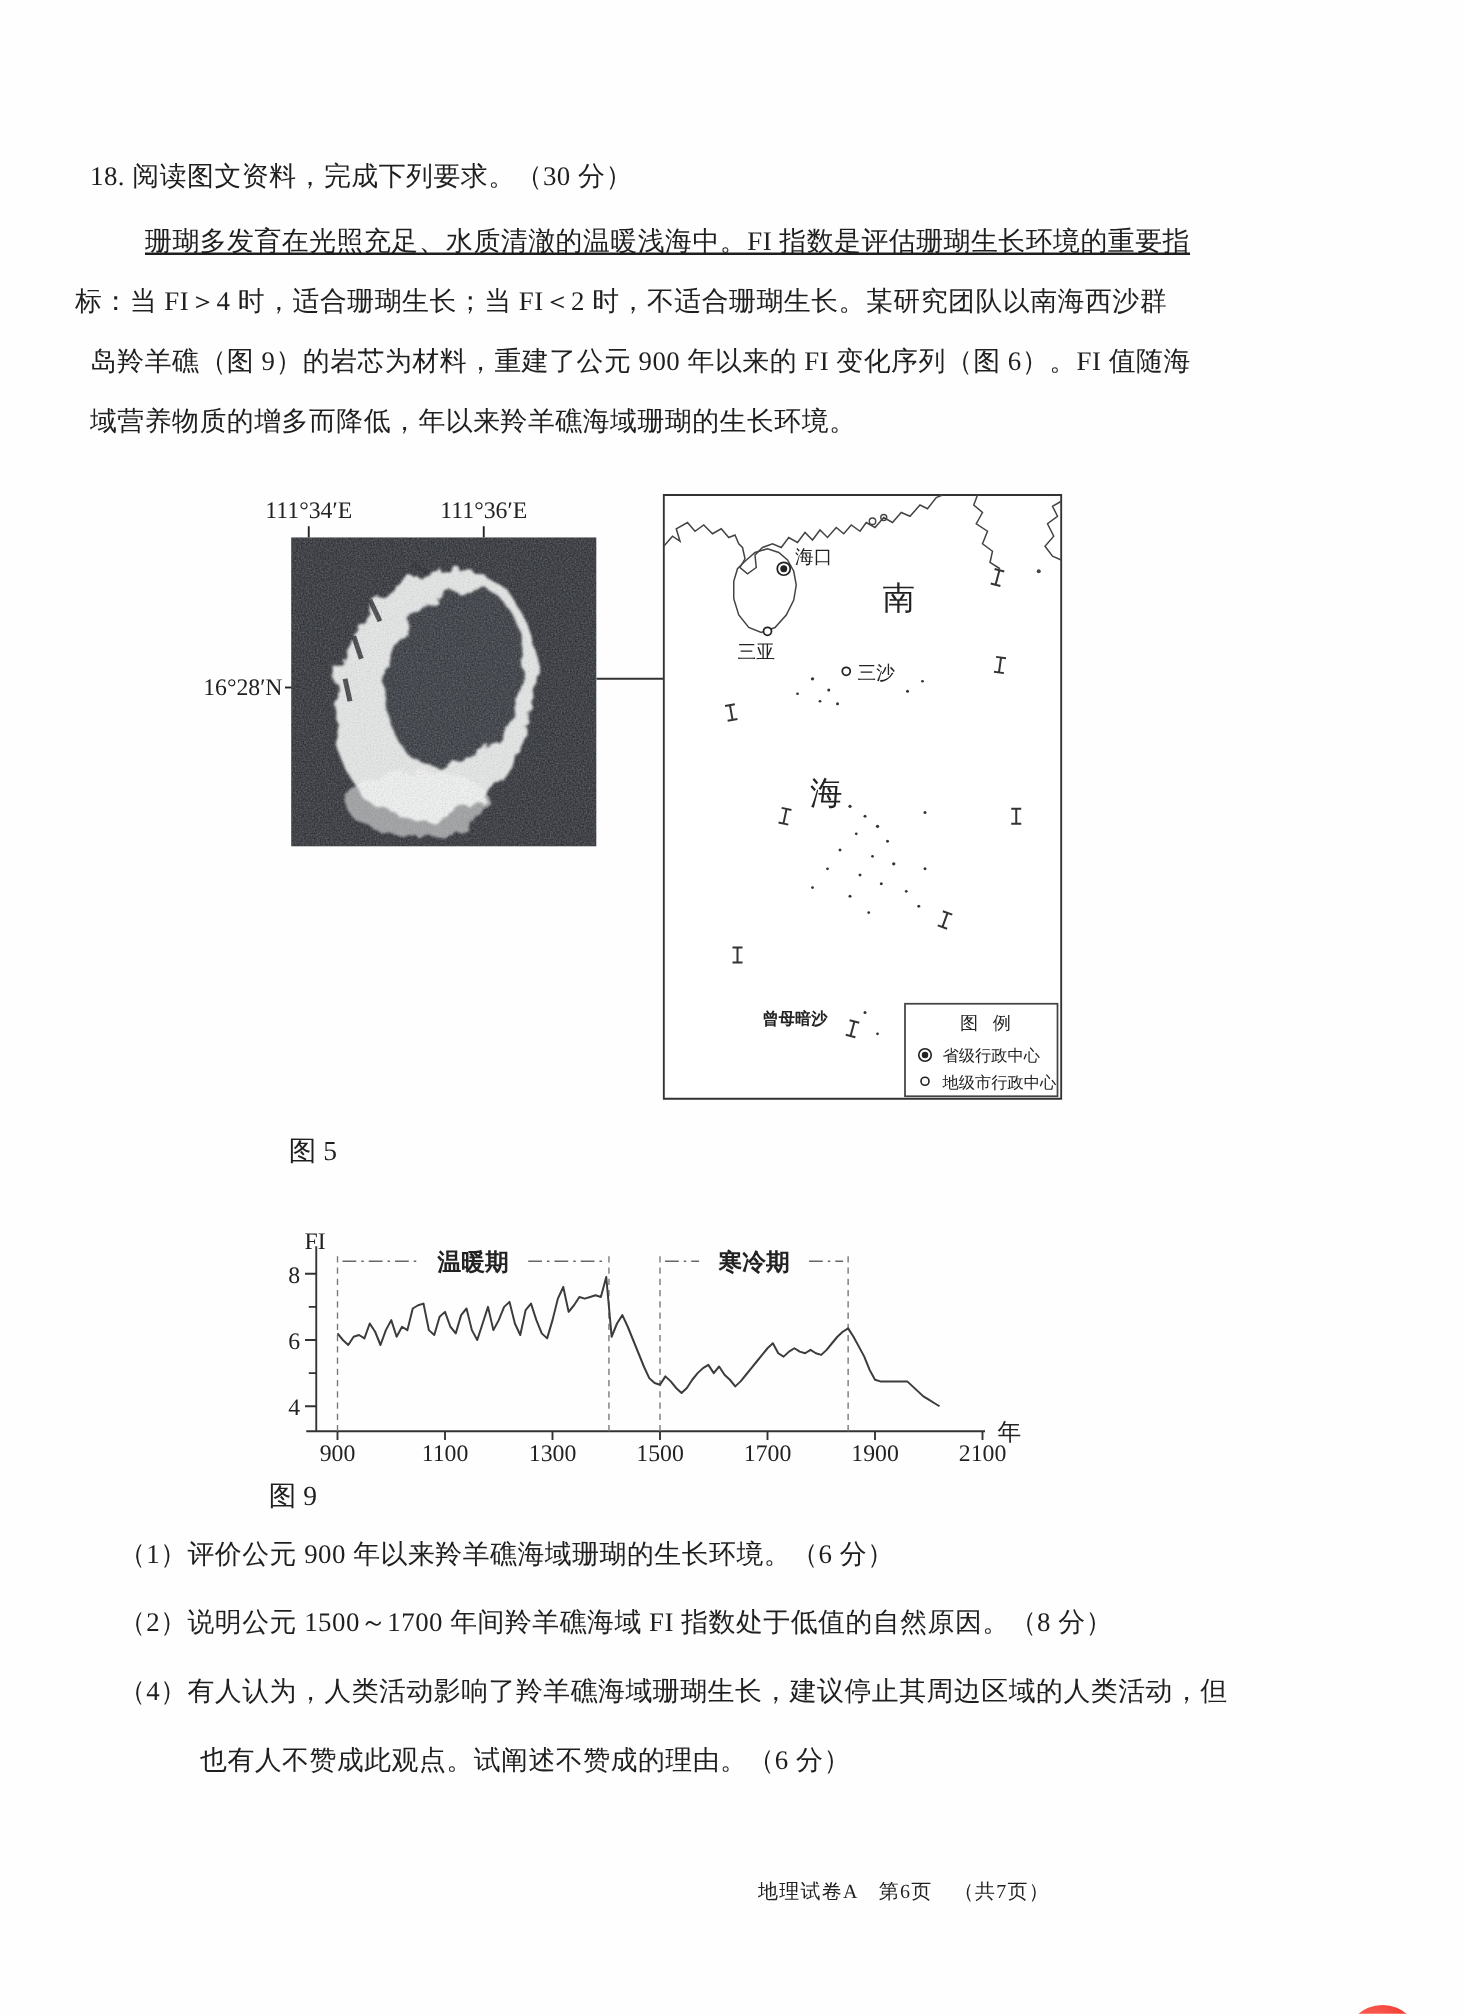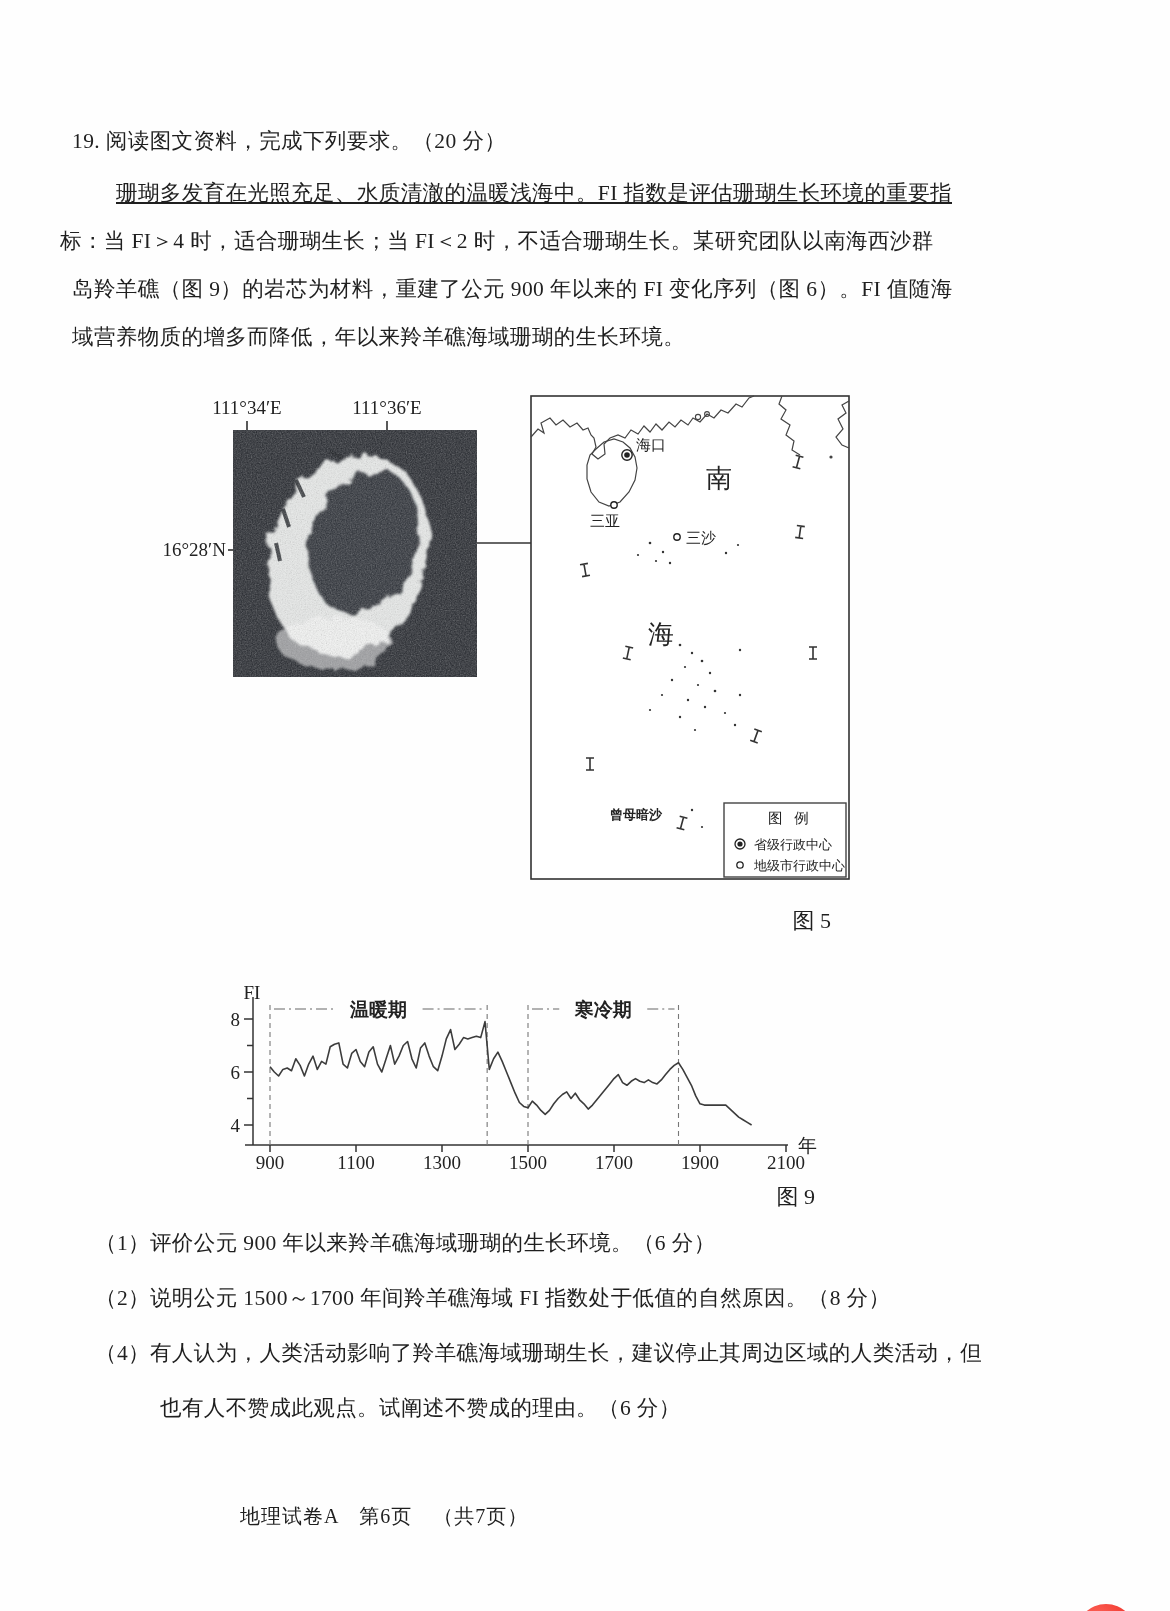--- a/index.html
+++ b/index.html
@@ -3,22 +3,22 @@
 <meta charset="utf-8">
 <style>
   html,body{margin:0;padding:0;}
   body{
     width:1170px;height:1611px;position:relative;overflow:hidden;
     background:#fefefe;color:#1f1f1f;
     font-family:"Liberation Serif","DejaVu Serif",serif;
   }
   .txtline{position:absolute;font-size:21.5px;letter-spacing:.4px;white-space:nowrap;}
   .indent1{padding-left:44px;text-decoration:underline;}
-  .caption{position:absolute;width:600px;text-align:right;font-size:22px;}
-  .footer{position:absolute;left:240px;top:1503px;width:600px;text-align:left;font-size:20px;letter-spacing:1px;}
+  .caption{position:absolute;width:600px;text-align:left;font-size:22px;}
+  .footer{position:absolute;left:240px;top:1503px;width:600px;text-align:right;font-size:16px;letter-spacing:1px;}
   svg text{fill:#222;}
   .sat-label{font-size:19px;font-family:"Liberation Serif",serif;}
   .map-city{font-size:15px;}
   .map-sea{font-size:26px;letter-spacing:2px;}
   .map-shoal{font-size:13px;font-weight:bold;}
   .legend-title{font-size:14.5px;letter-spacing:4px;}
   .legend-item{font-size:13px;}
   .ax{stroke:#333;stroke-width:1.5;}
   .dashv{stroke:#777;stroke-width:1.1;stroke-dasharray:5 4;}
   .dashdot{stroke:#666;stroke-width:1.2;stroke-dasharray:11 4 2 4;}
@@ -27,21 +27,21 @@
   .plab{font-size:19px;font-weight:600;}
   .axlab{font-size:19px;}
   .red-fab{
     position:absolute;left:1076px;top:1604px;width:60px;height:60px;border-radius:50%;
     background:radial-gradient(circle at 35% 30%, #ff6a5e, #ee2d24 70%);
   }
 </style>
 </head>
 <body>
 
-<div class="txtline" style="left:72px;top:126px">19. 阅读图文资料，完成下列要求。（20 分）</div>
+<div class="txtline" style="left:72px;top:126px">18. 阅读图文资料，完成下列要求。（30 分）</div>
 
 <div class="txtline indent1" style="left:72px;top:178px">珊瑚多发育在光照充足、水质清澈的温暖浅海中。FI 指数是评估珊瑚生长环境的重要指</div>
 <div class="txtline" style="left:60px;top:226px">标：当 FI＞4 时，适合珊瑚生长；当 FI＜2 时，不适合珊瑚生长。某研究团队以南海西沙群</div>
 <div class="txtline" style="left:72px;top:274px">岛羚羊礁（图 9）的岩芯为材料，重建了公元 900 年以来的 FI 变化序列（图 6）。FI 值随海</div>
 <div class="txtline" style="left:72px;top:322px">域营养物质的增多而降低，年以来羚羊礁海域珊瑚的生长环境。</div>
 
 <svg style="position:absolute;left:150px;top:396px" width="345" height="292" viewBox="0 0 345 292">
   <defs>
     <clipPath id="imgclip">
         <rect x="83" y="34" width="244" height="247"></rect>

